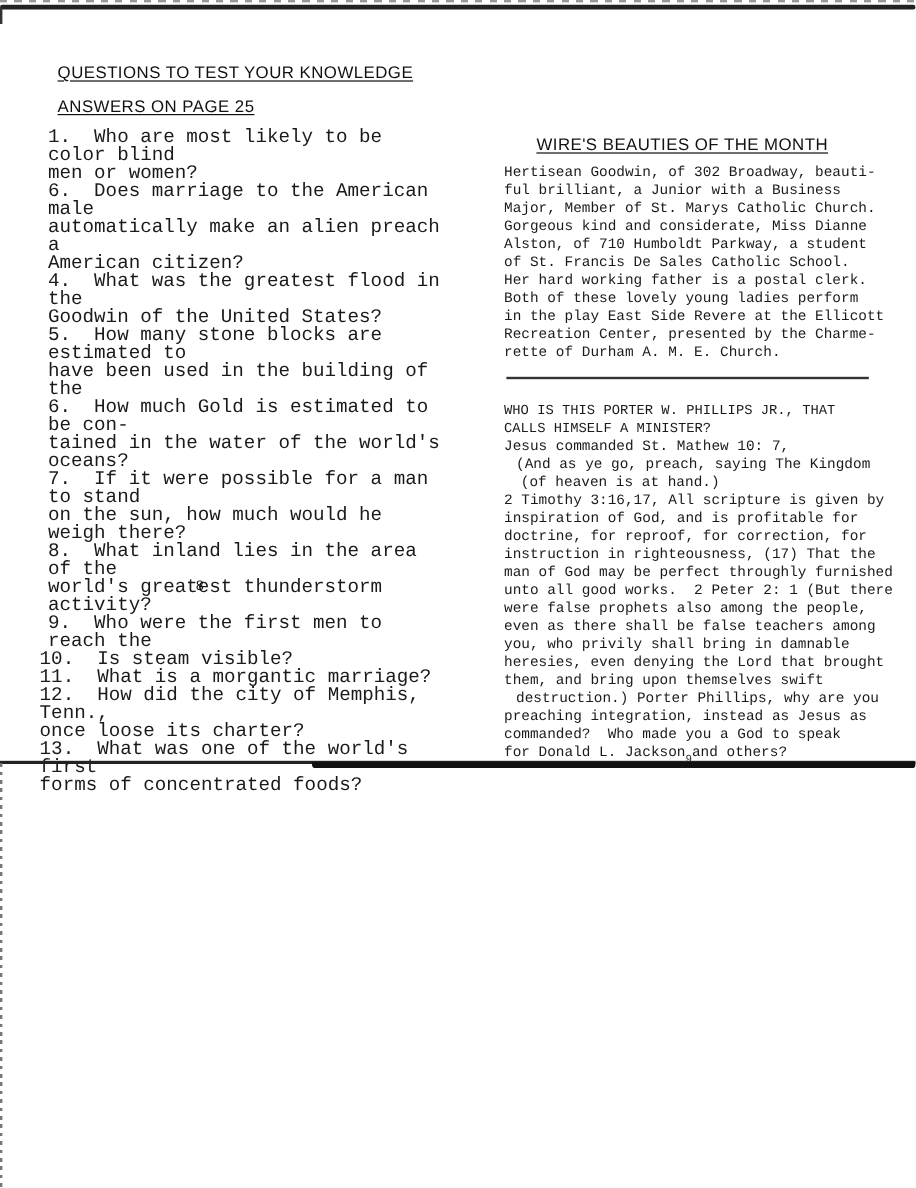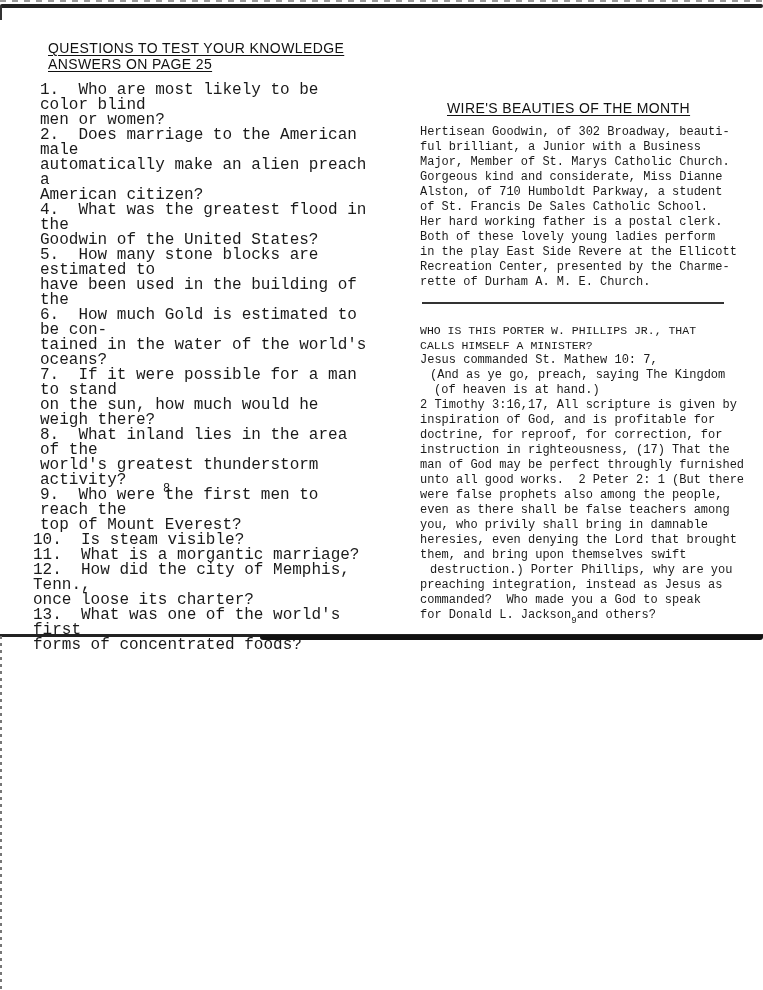--- a/index.html
+++ b/index.html
@@ -32,21 +32,21 @@
       position: absolute; left: 0; top: 636px; width: 2px; height: 354px;
       background: repeating-linear-gradient(180deg, #777 0 3px, transparent 3px 7px);
     }
     .col-left { position: absolute; left: 40px; top: 40px; width: 330px; }
     .col-right { position: absolute; left: 420px; top: 100px; width: 345px; }
 
     .heading {
       font-family: "Liberation Sans", "DejaVu Sans", sans-serif;
       font-size: 14px; letter-spacing: 0.4px; color: #111;
       text-decoration: underline; text-underline-offset: 2px;
-      line-height: 16px; white-space: nowrap;
+      line-height: 16px; white-space: nowrap; margin-top: 12px;
     }
     .heading.q1 { margin-left: 8px; }
     .heading.q2 { margin-left: 8px; }
     .heading.beauties { margin-left: 27px; font-size: 14px; }
 
     .qlist { margin-top: 11px; font-size: 16px; line-height: 15px; }
     .q { margin: 0; white-space: pre-wrap; }
     .page-num-left {
       position: absolute; left: 163px; top: 482px; font-size: 12px;
     }
@@ -70,27 +70,27 @@
 <div class="top-dash"></div>
 <div class="top-rule"></div>
 <div class="top-rule-left"></div>
 
 <div class="col-left">
   <div class="heading q1">QUESTIONS TO TEST YOUR KNOWLEDGE</div>
   <div class="heading q2">ANSWERS ON PAGE 25</div>
 
   <div class="qlist">
     <div class="q"><div>1.  Who are most likely to be color blind</div><div>men or women?</div></div>
-    <div class="q"><div>2.  Does marriage to the American male</div><div>automatically make an alien preach a</div><div>American citizen?</div></div>
+    <div class="q"><div>6.  Does marriage to the American male</div><div>automatically make an alien preach a</div><div>American citizen?</div></div>
     <div class="q"><div>4.  What was the greatest flood in the</div><div>Goodwin of the United States?</div></div>
     <div class="q"><div>5.  How many stone blocks are estimated to</div><div>have been used in the building of the</div></div>
     <div class="q"><div>6.  How much Gold is estimated to be con-</div><div>tained in the water of the world's oceans?</div></div>
     <div class="q"><div>7.  If it were possible for a man to stand</div><div>on the sun, how much would he weigh there?</div></div>
     <div class="q"><div>8.  What inland lies in the area of the</div><div>world's greatest thunderstorm activity?</div></div>
-    <div class="q"><div>9.  Who were the first men to reach the</div><div>top of Mount Everest?</div></div>
+    <div class="q"><div>9.  Who were the first men to reach the</div></div>
     <div class="q" style="margin-left:-7px"><div>10.  Is steam visible?</div></div>
     <div class="q" style="margin-left:-7px"><div>11.  What is a morgantic marriage?</div></div>
     <div class="q" style="margin-left:-7px"><div>12.  How did the city of Memphis, Tenn.,</div><div>once loose its charter?</div></div>
     <div class="q" style="margin-left:-7px"><div>13.  What was one of the world's first</div><div>forms of concentrated foods?</div></div>
   </div>
 </div>
 <div class="page-num-left">8</div>
 
 <div class="col-right">
   <div class="heading beauties">WIRE'S BEAUTIES OF THE MONTH</div>

